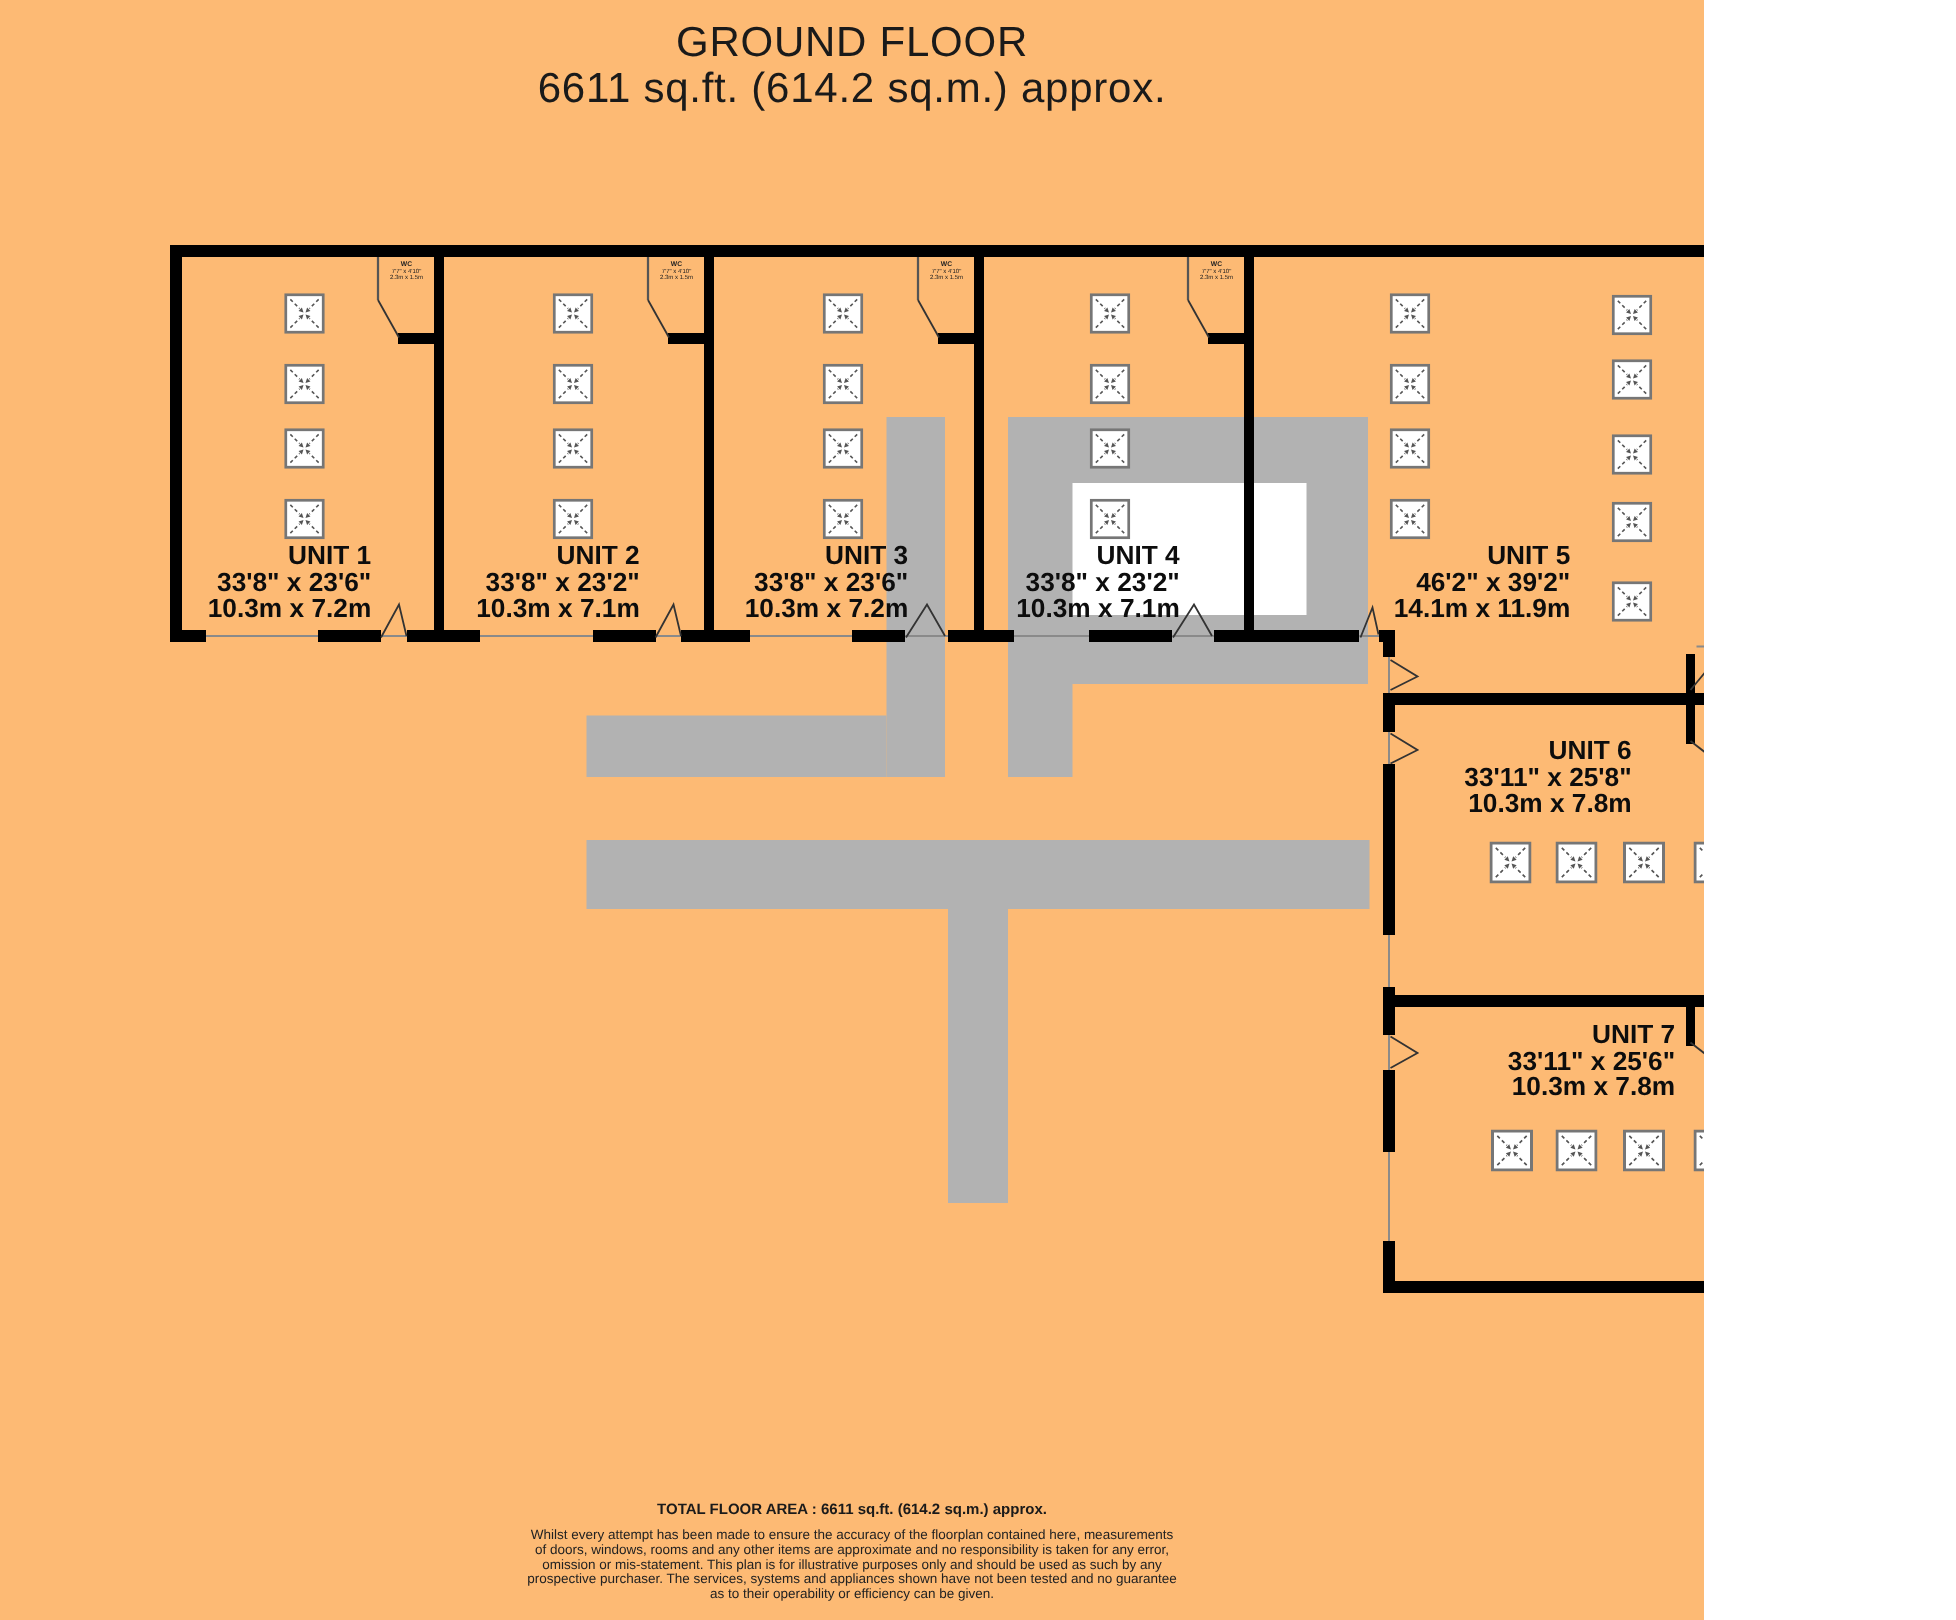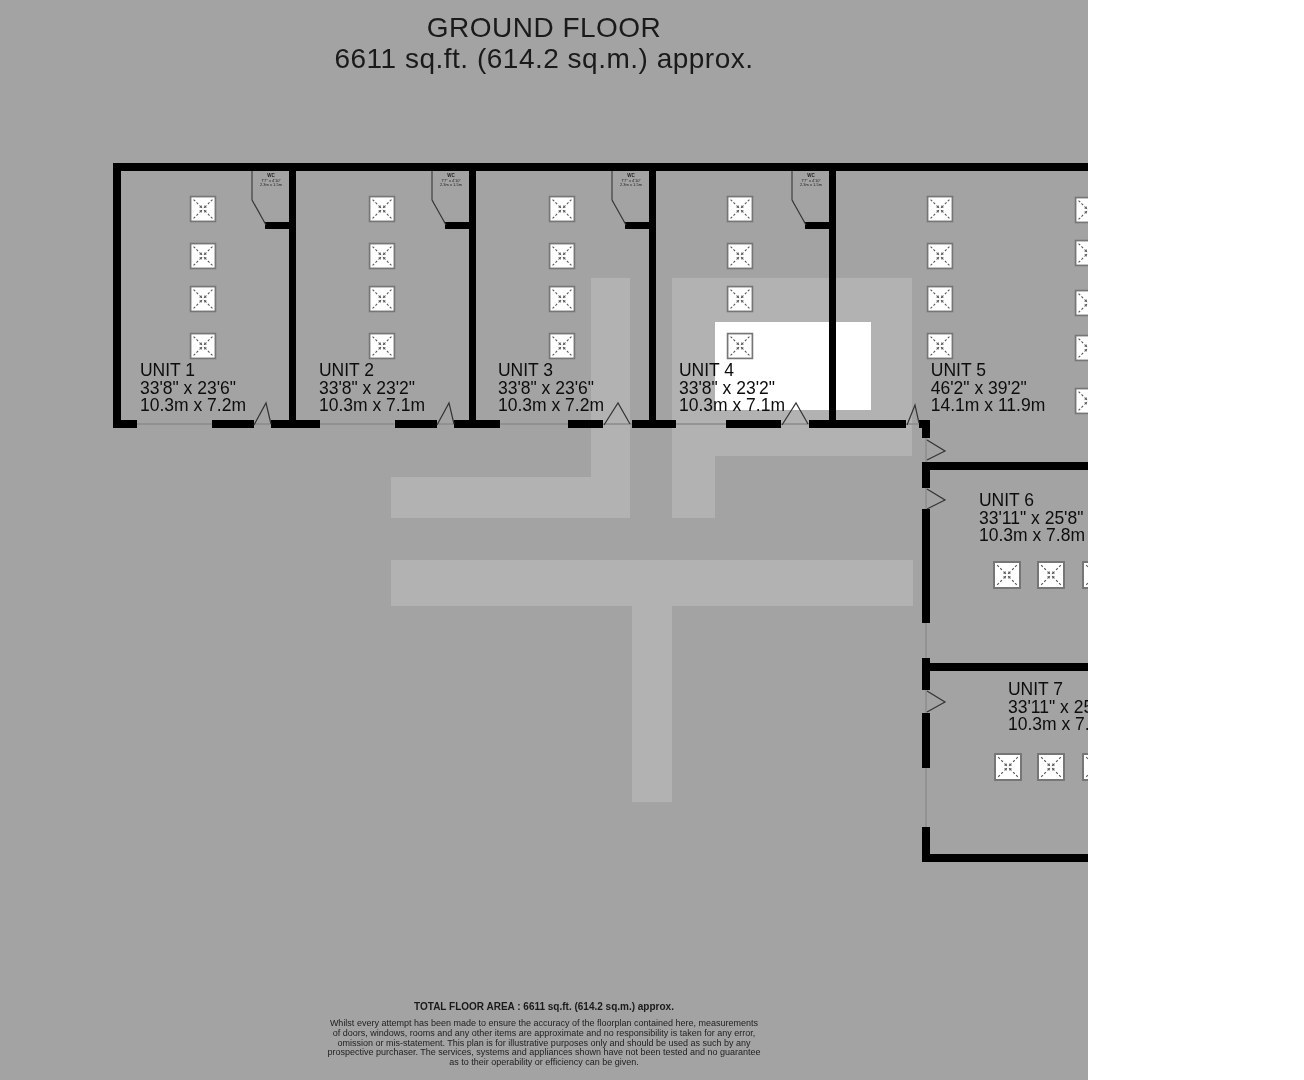--- a/index.html
+++ b/index.html
@@ -1,21 +1,21 @@
 <!DOCTYPE html>
 <html><head>
 <meta charset="utf-8">
 <style>
   html,body{margin:0;padding:0;background:#fff;}
-  .page{position:relative;width:1088px;height:1080px;background:#a3a3a3;
-        font-family:"Liberation Sans","DejaVu Sans",sans-serif;color:#111;overflow:hidden;}
+  .page{position:relative;width:1088px;height:1080px;background:#fdba74;
+        font-family:"Liberation Sans","DejaVu Sans",sans-serif;color:#111;overflow:hidden;padding-left:48px;}
   .title{position:absolute;top:12px;left:0;width:100%;text-align:center;
          font-size:28px;line-height:31px;color:#1a1a1a;letter-spacing:.5px;}
   .plan-svg{position:absolute;left:0;top:0;}
-  .ulabel{position:absolute;transform:translateX(-50%);text-align:left;font-weight:400;
+  .ulabel{position:absolute;transform:translateX(-50%);text-align:right;font-weight:700;
           font-size:17.5px;line-height:17.5px;white-space:nowrap;color:#0d0d0d;}
   .wclabel{position:absolute;transform:translateX(-50%);text-align:center;color:#222;white-space:nowrap;}
   .wclabel .l1{font-size:4.5px;font-weight:700;line-height:5.5px;}
   .wclabel .l2{font-size:4px;line-height:4.6px;}
   .wclabel.lg .l1{font-size:6px;line-height:7px;}
   .wclabel.lg .l2{font-size:5px;line-height:6px;}
   .footer{position:absolute;top:999px;left:0;width:100%;text-align:center;}
   .footer .total{font-size:10px;line-height:16px;color:#1a1a1a;font-weight:bold;}
   .footer .disclaimer{margin-top:4px;font-size:9px;line-height:9.8px;color:#222;white-space:pre-line;}
   .footer .credit{font-size:9px;line-height:11px;color:#222;}

